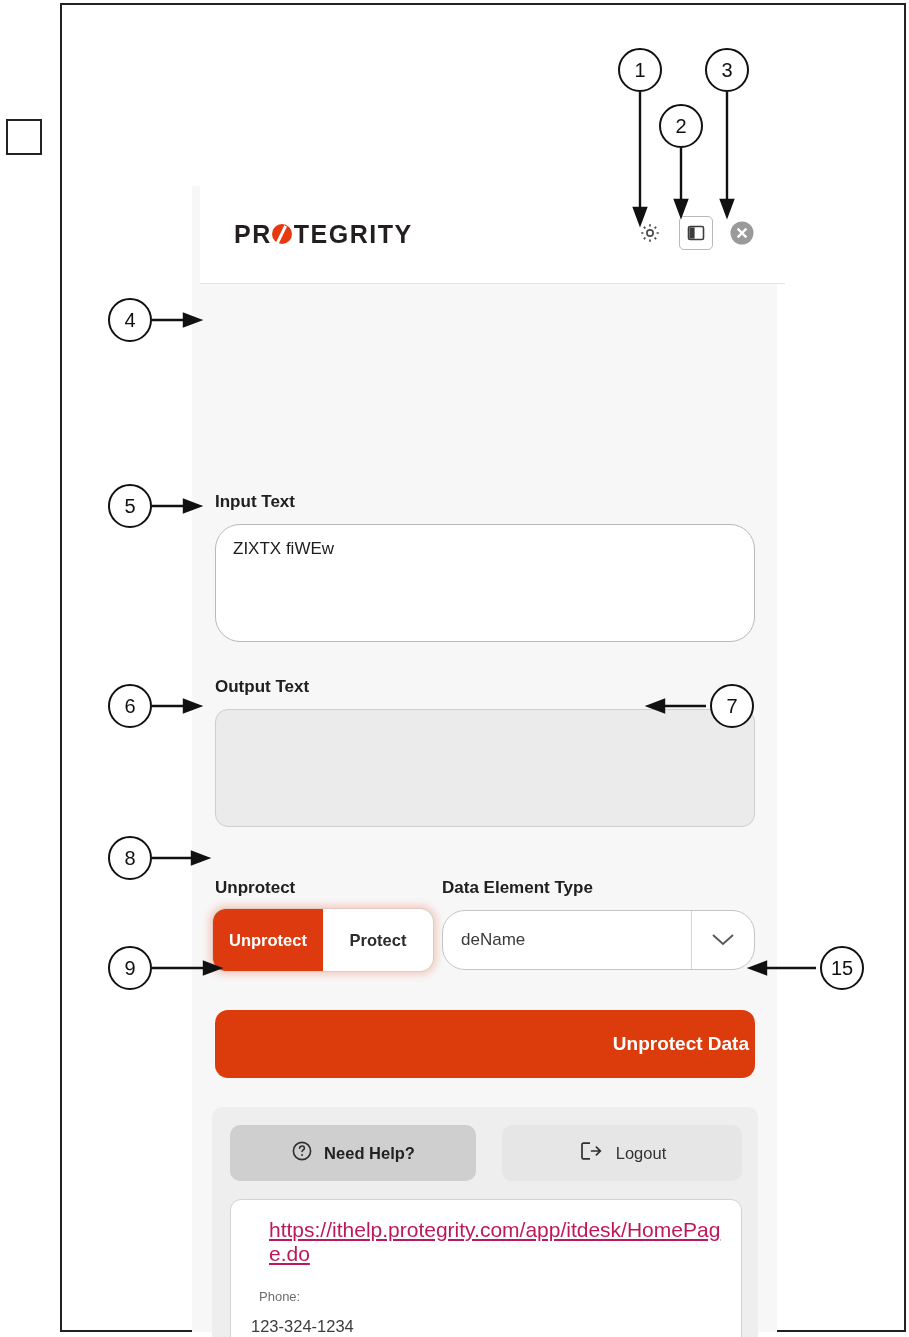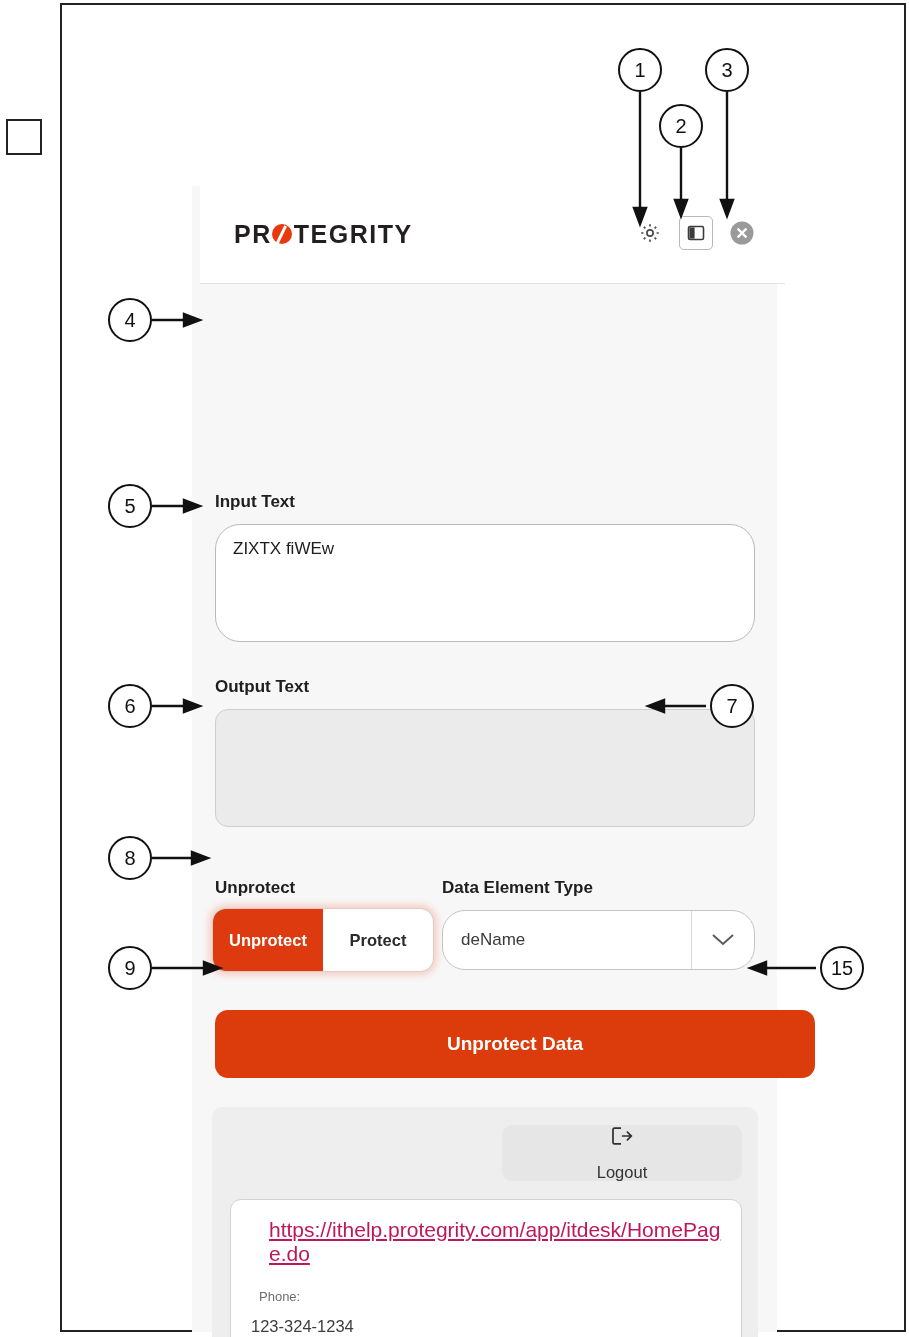--- a/index.html
+++ b/index.html
@@ -230,30 +230,31 @@
     display: flex;
     align-items: center;
     justify-content: center;
   }
 
   
   .primary-btn {
     position: absolute;
     left: 23px;
     top: 726px;
-    width: 600px;
+    width: 540px;
     height: 68px;
     background: #dc3c0c;
     border: none;
     border-radius: 13px;
     color: #ffffff;
     font-size: 19px;
     font-weight: bold;
     font-family: "Liberation Sans", sans-serif;
     cursor: pointer;
+    text-align: right;
   }
 
   
   .bottom-panel {
     position: absolute;
     left: 20px;
     top: 823px;
     width: 546px;
     height: 320px;
     background: #eeeeee;
@@ -289,21 +290,20 @@
     border: none;
     border-radius: 10px;
     display: flex;
     align-items: center;
     justify-content: center;
     gap: 12px;
     font-size: 16.5px;
     color: #333333;
     font-family: "Liberation Sans", sans-serif;
     cursor: pointer;
-    flex-direction: column;
   }
   .help-card {
     position: absolute;
     left: 18px;
     top: 92px;
     width: 512px;
     height: 208px;
     background: #ffffff;
     border: 1px solid #d3d3d3;
     border-radius: 11px;
@@ -466,20 +466,30 @@
         <span class="det-caret">
           <svg width="28" height="18" viewBox="0 0 28 18" fill="none" stroke="#5a5a5a" stroke-width="2">
             <path d="M4 4 L14 13 L24 4"></path>
           </svg>
         </span>
       </div>
 
       <button class="primary-btn">Unprotect Data</button>
 
       <div class="bottom-panel">
+        <button class="help-btn">
+          <span>
+            <svg width="22" height="22" viewBox="0 0 22 22" fill="none" stroke="#2e2e2e" stroke-width="1.6">
+              <circle cx="11" cy="11" r="8.6"></circle>
+              <path d="M8.6 8.3c0-1.4 1.1-2.3 2.4-2.3 1.3 0 2.4.9 2.4 2.2 0 1.5-2.1 1.8-2.3 3.3" stroke-linecap="round"></path>
+              <circle cx="11.1" cy="15" r="0.95" fill="#2e2e2e" stroke="none"></circle>
+            </svg>
+          </span>
+          <span>Need Help?</span>
+        </button>
         <button class="logout-btn">
           <span>
             <svg width="26" height="22" viewBox="0 0 26 22" fill="none" stroke="#2e2e2e" stroke-width="1.7">
               <path d="M12 3.2H5.4a1.4 1.4 0 0 0-1.4 1.4v12.8a1.4 1.4 0 0 0 1.4 1.4H12"></path>
               <path d="M13.6 11h8.4M18.4 7.2 22.3 11l-3.9 3.8" stroke-linecap="round"></path>
             </svg>
           </span>
           <span>Logout</span>
         </button>
 

